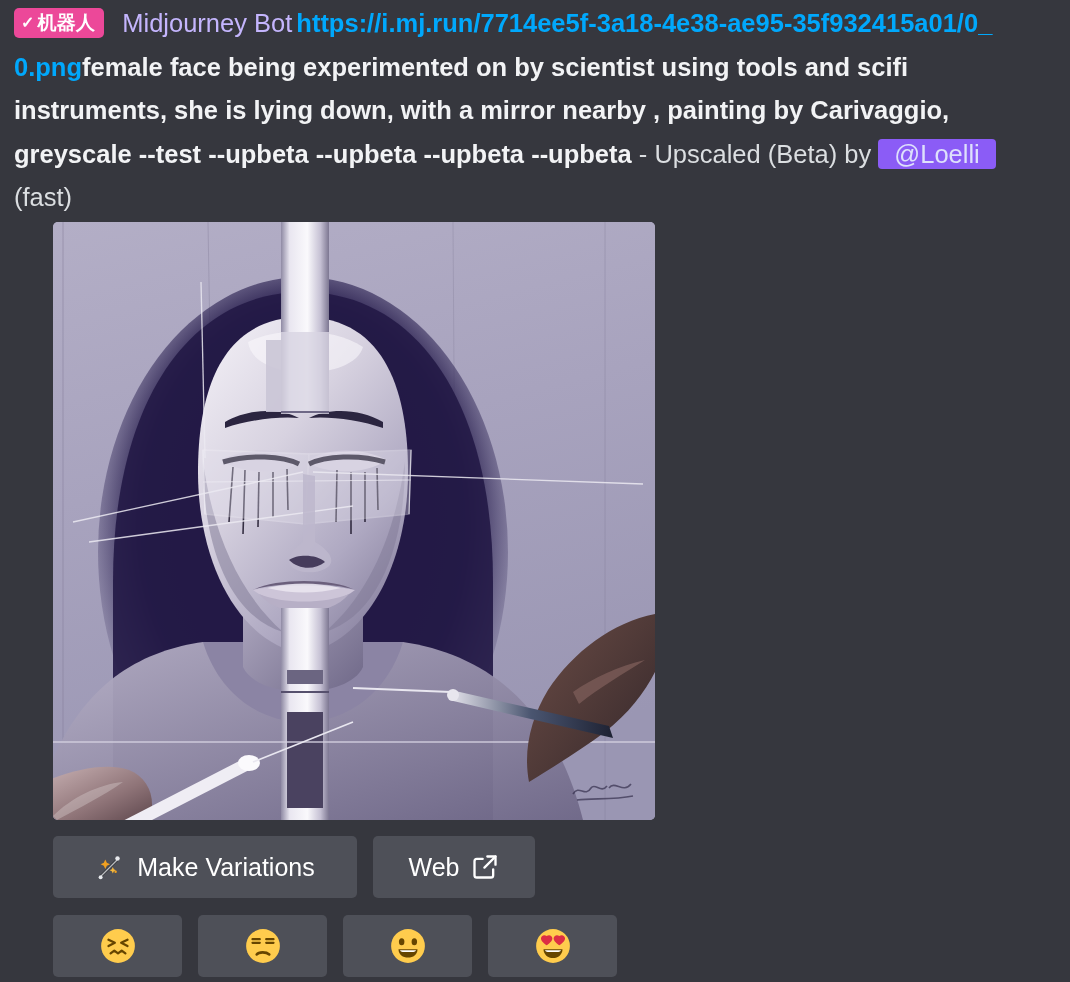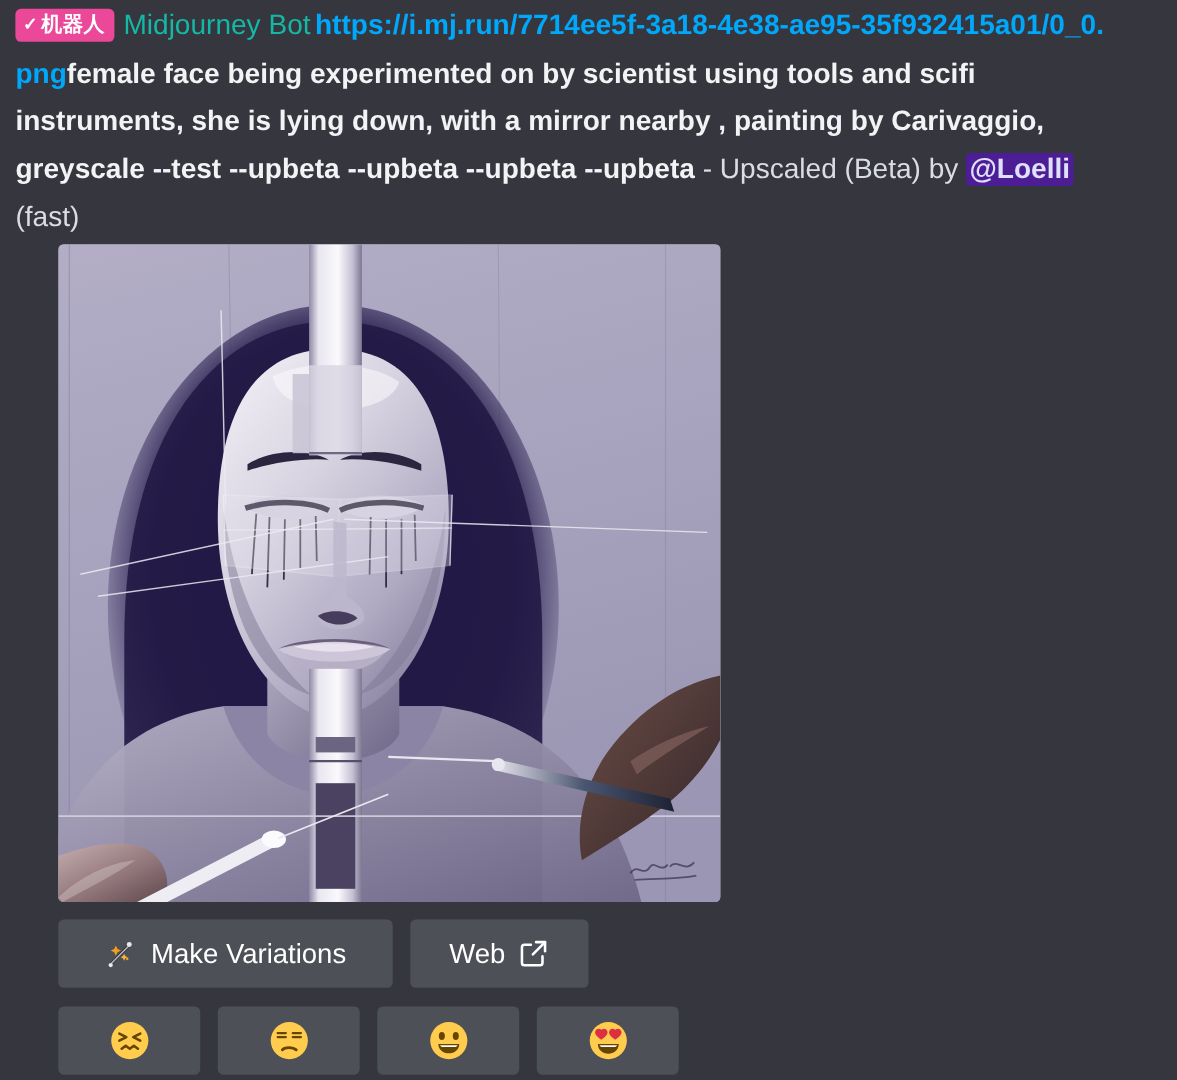--- a/index.html
+++ b/index.html
@@ -47,23 +47,23 @@
     vertical-align: 3px;
     letter-spacing: 0.2px;
   }
   .bot-badge .chk {
     font-size: 16px;
     margin-right: 3px;
     vertical-align: 1px;
   }
 
   .username {
-    color: #14b8a6;
+    color: #c4b5fd;
     font-weight: 500;
-    margin-left: 8px;
+    margin-left: 18px;
     margin-right: 4px;
   }
 
   .link {
     color: #00A8FC;
     font-weight: 700;
     text-decoration: none;
     word-break: break-all;
   }
 
@@ -71,25 +71,25 @@
     color: #F2F3F5;
     font-weight: 700;
   }
 
   .plain {
     color: #DBDEE1;
     font-weight: 400;
   }
 
   .mention {
-    background: #4c1d95;
+    background: #8b5cf6;
     color: #DEE0FC;
-    font-weight: 700;
+    font-weight: 400;
     border-radius: 4px;
-    padding: 1px 3px;
+    padding: 1px 16px;
   }
 
   
   .image-embed {
     position: absolute;
     left: 53px;
     top: 222px;
     width: 602px;
     height: 598px;
     border-radius: 5px;

